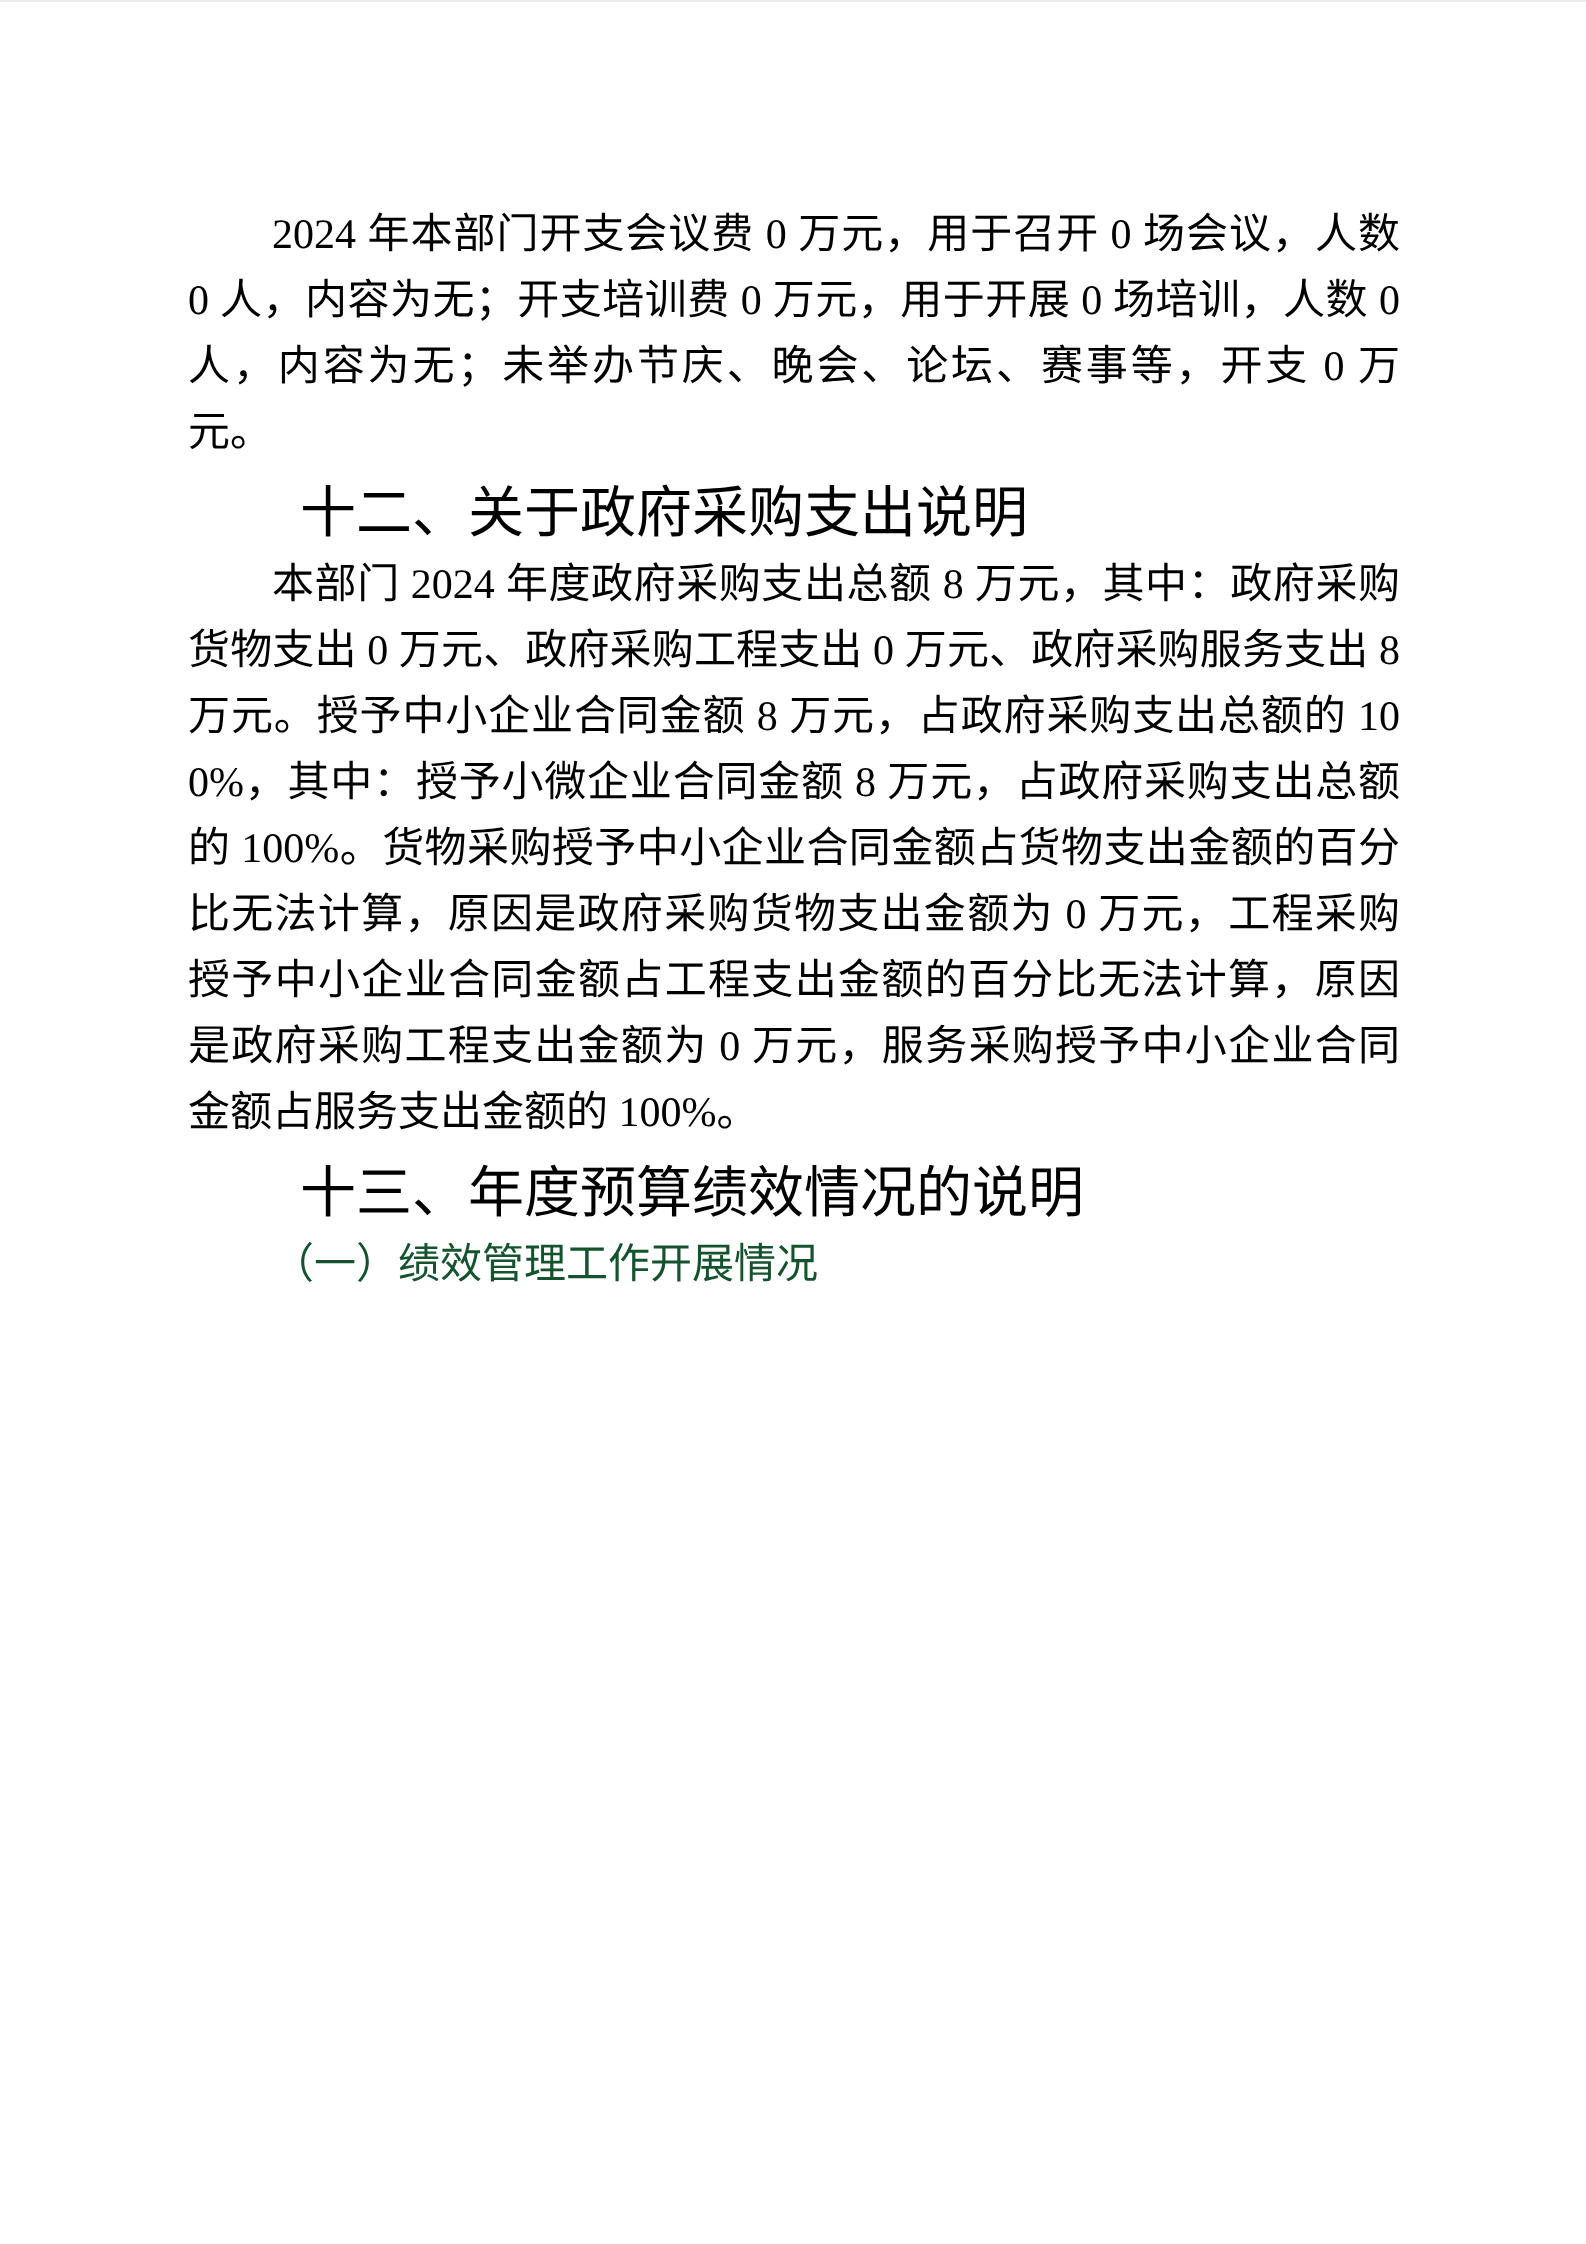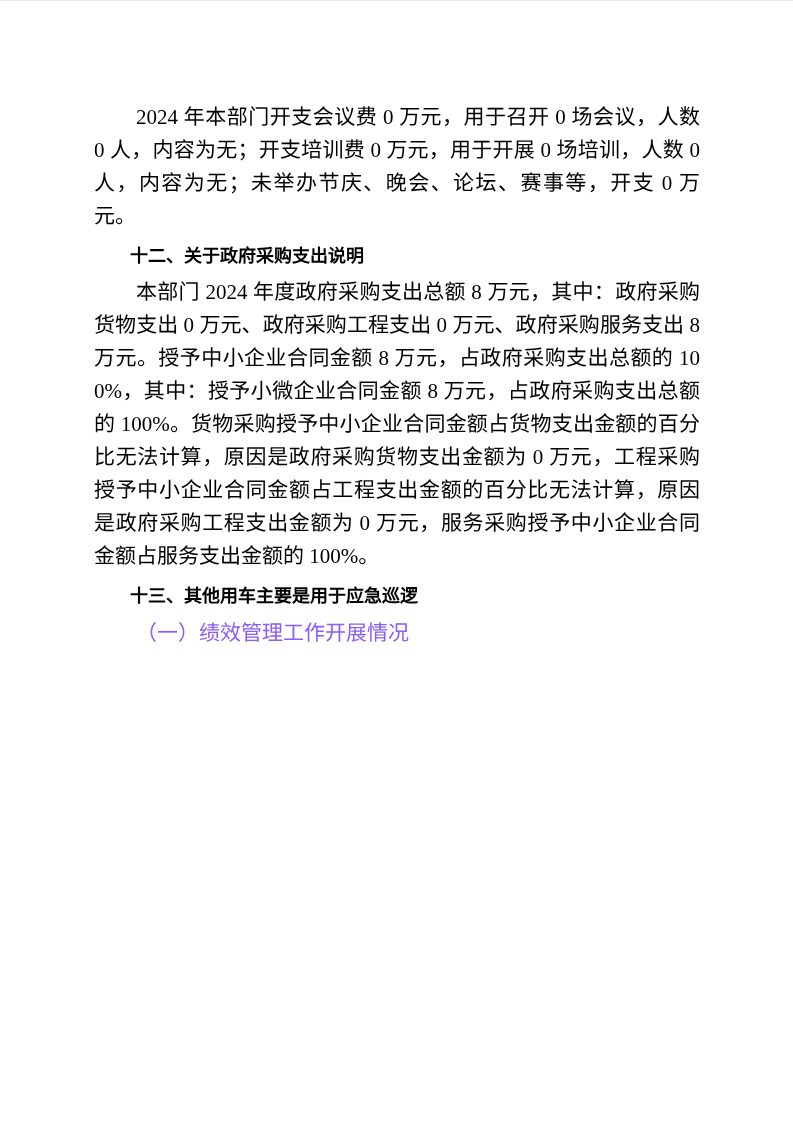--- a/index.html
+++ b/index.html
@@ -24,48 +24,48 @@
     font-size: 21px;
     line-height: 33px;
     color: #000000;
     text-align: justify;
     text-indent: 2em;
     margin: 0;
     word-break: break-all;
   }
   .heading {
     font-family: "Liberation Sans", "DejaVu Sans", sans-serif;
-    font-weight: bold;
-    font-size: 18px;
+    font-weight: normal;
+    font-size: 28px;
     line-height: 33px;
     color: #000000;
     text-indent: 2em;
     margin: 7px 0 3px 0;
   }
   .subheading {
     font-family: "Liberation Sans", "DejaVu Sans", sans-serif;
     font-weight: normal;
     font-size: 21px;
     line-height: 33px;
-    color: #8b5cf6;
+    color: #14532d;
     text-indent: 2em;
     margin: 2px 0 2px 0;
   }
 </style>
 </head>
 <body>
 
 <div class="page">
 
   <p class="para">2024 年本部门开支会议费 0 万元，用于召开 0 场会议，人数 0 人，内容为无；开支培训费 0 万元，用于开展 0 场培训，人数 0 人，内容为无；未举办节庆、晚会、论坛、赛事等，开支 0 万元。</p>
 
   <h2 class="heading">十二、关于政府采购支出说明</h2>
 
   <p class="para">本部门 2024 年度政府采购支出总额 8 万元，其中：政府采购货物支出 0 万元、政府采购工程支出 0 万元、政府采购服务支出 8 万元。授予中小企业合同金额 8 万元，占政府采购支出总额的 100%，其中：授予小微企业合同金额 8 万元，占政府采购支出总额的 100%。货物采购授予中小企业合同金额占货物支出金额的百分比无法计算，原因是政府采购货物支出金额为 0 万元，工程采购授予中小企业合同金额占工程支出金额的百分比无法计算，原因是政府采购工程支出金额为 0 万元，服务采购授予中小企业合同金额占服务支出金额的 100%。</p>
 
-  <h2 class="heading">十三、其他用车主要是用于应急巡逻</h2>
+  <h2 class="heading">十三、年度预算绩效情况的说明</h2>
 
 
 
   <h3 class="subheading">（一）绩效管理工作开展情况</h3>
 
 
 </div>
 
 </body></html>

